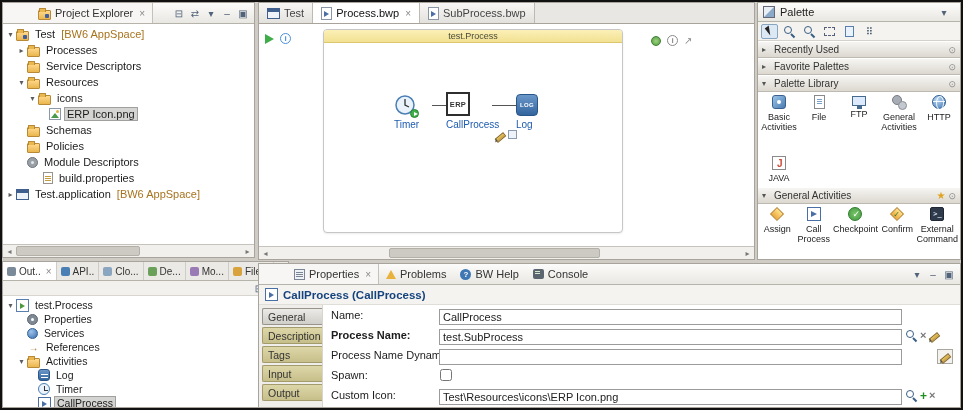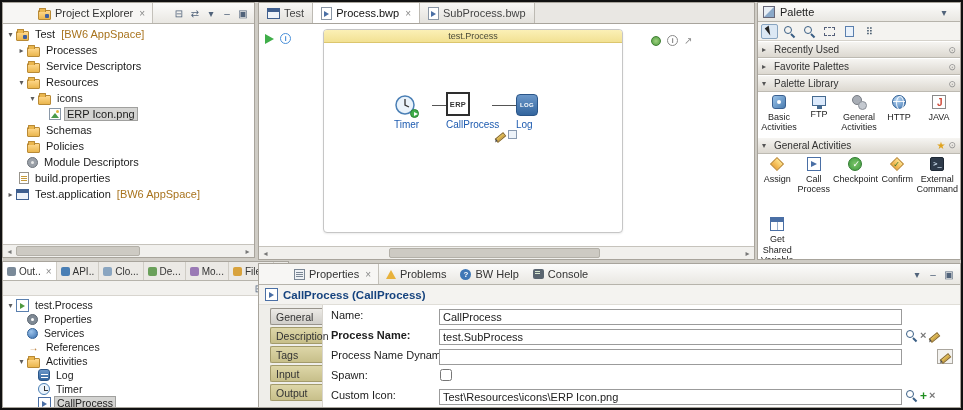--- a/index.html
+++ b/index.html
@@ -191,21 +191,21 @@
   .pi-getshared::after { content:""; position:absolute; left:6px; top:4px; bottom:0; width:1px; background:#9ab0cc; }
 
   
   .phead2 { height:20px; display:flex; align-items:center; gap:5px; padding:0 6px; background:#f4f3f0;
             border-bottom:1px solid #e0ded8; flex:0 0 auto; }
   .phead2 .title { font-weight:bold; color:#16437e; font-size:11.5px; }
   .pbody { flex:1; display:flex; background:#fff; overflow:hidden; }
   .stabs { width:64px; flex:0 0 auto; background:#efeeea; padding:3px 0 0 3px; display:flex; flex-direction:column; gap:2px;
            border-right:1px solid #d8d5cf; }
   .stab { height:17px; line-height:17px; font-size:10.5px; padding:0 5px; color:#333; cursor:pointer;
-          background:linear-gradient(#ddd6a8,#c7bf8a); border:1px solid #a39b6b; border-right:none; border-radius:2px 0 0 2px;margin-left:8px; }
+          background:linear-gradient(#ddd6a8,#c7bf8a); border:1px solid #a39b6b; border-right:none; border-radius:2px 0 0 2px; }
   .stab.on { background:linear-gradient(#eceae6,#d0cec9); border-color:#98948c; }
   .form { flex:1; padding:4px 6px 2px 8px; display:flex; flex-direction:column; gap:1px; overflow:hidden; }
   .frow { display:flex; align-items:flex-start; height:19px; flex:0 0 auto; }
   .flab { width:108px; flex:0 0 auto; font-size:11px; overflow:hidden; white-space:nowrap; }
   .flab.b { font-weight:bold; }
   .fin { flex:1; height:16px; border:1px solid #9b9b9b; background:#fff; font-size:11px; padding:0 3px;
          font-family:"Liberation Sans",sans-serif; color:#222; min-width:0; }
   .ficons { flex:0 0 auto; width:52px; display:flex; gap:2px; align-items:center; padding-left:3px; }
   .ficons.end { justify-content:flex-end; padding-right:1px; }
   .cb { width:12px; height:12px; margin-left:1px; }
@@ -281,21 +281,21 @@
       <div class="trow" style="padding-left:13px">
         <span class="arr"></span>
         <span class="mi mi-folder"></span>
         <span class="tlab">Policies</span>
       </div>
       <div class="trow" style="padding-left:13px">
         <span class="arr"></span>
         <span class="mi mi-module"></span>
         <span class="tlab">Module Descriptors</span>
       </div>
-      <div class="trow" style="padding-left:4px">
+      <div class="trow" style="padding-left:28px">
         <span class="arr"></span>
         <span class="mi mi-propfile"></span>
         <span class="tlab">build.properties</span>
       </div>
       <div class="trow" style="padding-left:2px">
         <span class="arr">▸</span>
         <span class="mi mi-app"></span>
         <span class="tlab">Test.application</span>
         <span class="suffix">[BW6 AppSpace]</span>
       </div>
@@ -505,20 +505,24 @@
       <span class="drright">
           <span class="pinch">⊙</span>
         </span>
     </div>
     <div class="pgrid">
       <div class="pitem">
         <span class="pi pi-basic"></span>
         <span>Basic Activities</span>
       </div>
       <div class="pitem">
+        <span class="pi pi-file"></span>
+        <span>File</span>
+      </div>
+      <div class="pitem">
         <span class="pi pi-ftp"></span>
         <span>FTP</span>
       </div>
       <div class="pitem">
         <span class="pi pi-gears"></span>
         <span>General Activities</span>
       </div>
       <div class="pitem">
         <span class="pi pi-http"></span>
         <span>HTTP</span>

